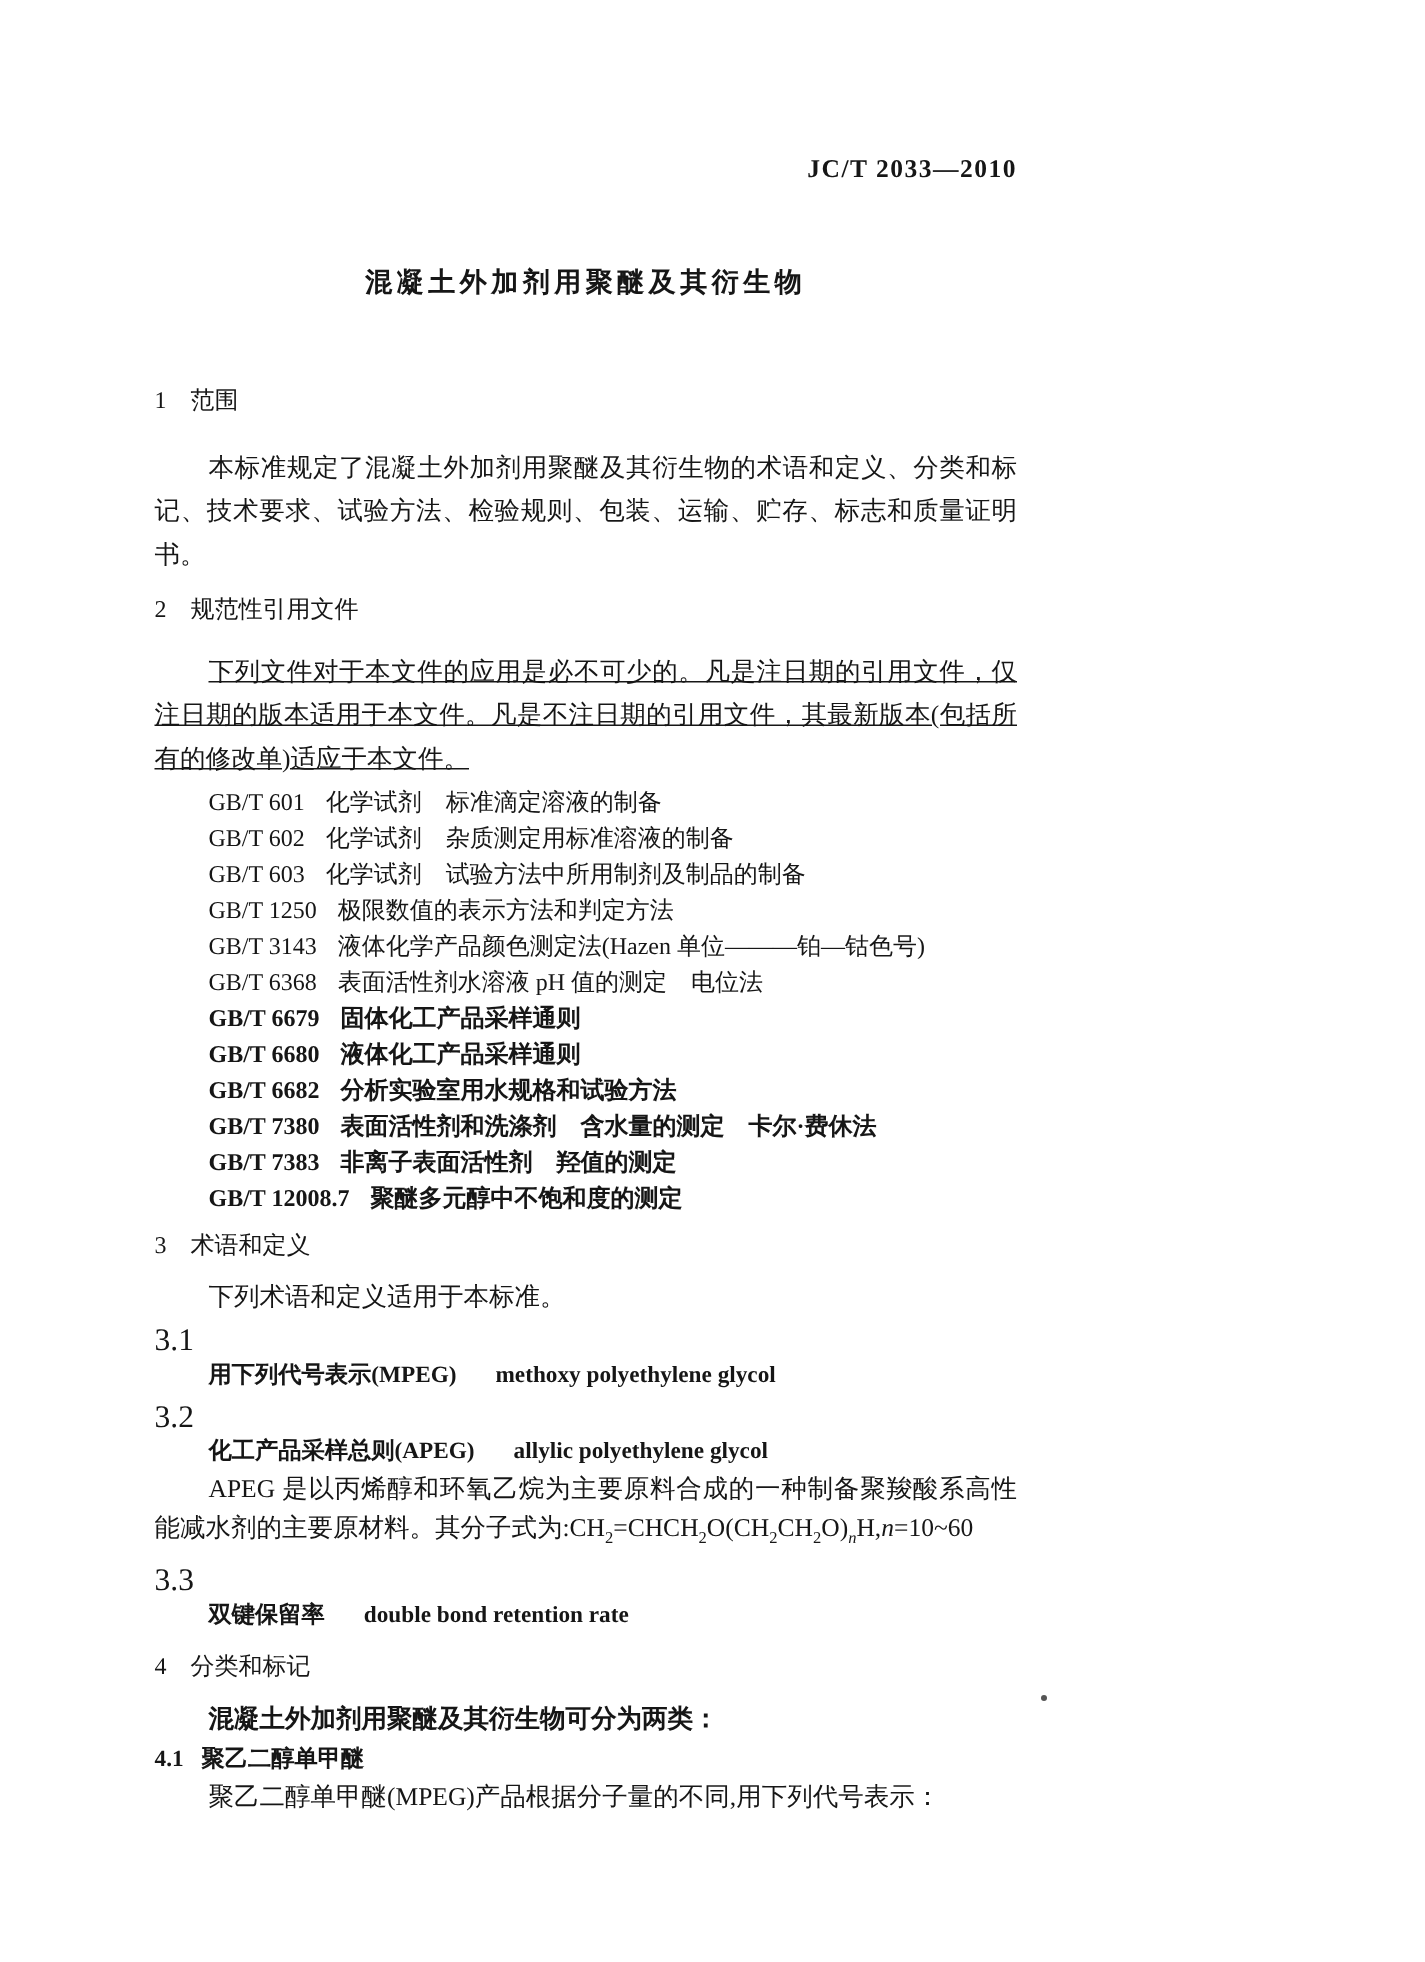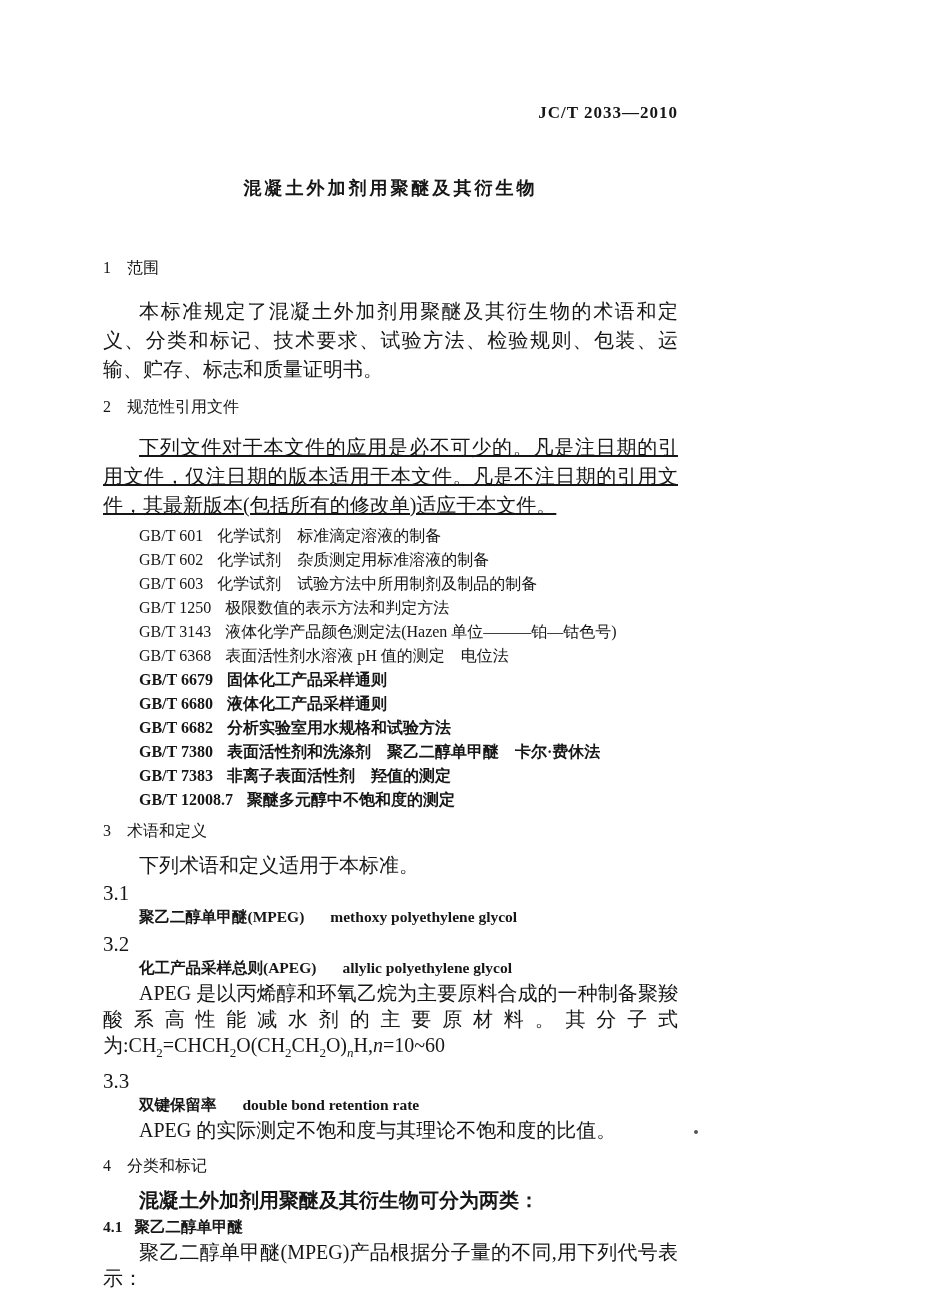--- a/index.html
+++ b/index.html
@@ -17,21 +17,21 @@
     margin:46px 0 0 0;text-align:center;font-size:18px;font-weight:700;letter-spacing:3px;line-height:38px;
   }
   .sec-heading{font-weight:400;font-size:16px;line-height:22px;}
   .sec-num{margin-right:16px;}
   #sec1-h{margin-top:50px;}
   #sec2-h{margin-top:12px;}
   #sec3-h{margin-top:8px;}
   #sec4-h{margin-top:12px;}
   p{margin:0;}
   .para{
-    font-size:20px;line-height:29px;text-align:justify;text-indent:36px;
+    font-size:17px;line-height:29px;text-align:justify;text-indent:36px;
   }
   #scope-para{margin-top:18px;}
   #refs-intro{margin-top:15px;text-decoration:underline;}
   .ref-list{margin-top:4px;}
   .ref{padding-left:36px;font-size:16px;line-height:24px;white-space:nowrap;}
   .ref .code{margin-right:14px;}
   .hv{font-weight:700;}
   #terms-intro{margin-top:10px;line-height:26px;}
   .term-label{font-size:21px;line-height:24px;margin-top:3px;}
   .term-title{padding-left:36px;font-weight:700;font-size:15.5px;line-height:24px;}
@@ -70,51 +70,50 @@
   <div class="ref-list">
     <div class="ref"><span class="code">GB/T 601</span><span>化学试剂　标准滴定溶液的制备</span></div>
     <div class="ref"><span class="code">GB/T 602</span><span>化学试剂　杂质测定用标准溶液的制备</span></div>
     <div class="ref"><span class="code">GB/T 603</span><span>化学试剂　试验方法中所用制剂及制品的制备</span></div>
     <div class="ref"><span class="code">GB/T 1250</span><span>极限数值的表示方法和判定方法</span></div>
     <div class="ref"><span class="code">GB/T 3143</span><span>液体化学产品颜色测定法(Hazen 单位———铂—钴色号)</span></div>
     <div class="ref"><span class="code">GB/T 6368</span><span>表面活性剂水溶液 pH 值的测定　电位法</span></div>
     <div class="ref hv"><span class="code">GB/T 6679</span><span>固体化工产品采样通则</span></div>
     <div class="ref hv"><span class="code">GB/T 6680</span><span>液体化工产品采样通则</span></div>
     <div class="ref hv"><span class="code">GB/T 6682</span><span>分析实验室用水规格和试验方法</span></div>
-    <div class="ref hv"><span class="code">GB/T 7380</span><span>表面活性剂和洗涤剂　聚乙二醇单甲醚　卡尔·费休法</span></div>
+    <div class="ref hv"><span class="code">GB/T 7380</span><span>表面活性剂和洗涤剂　含水量的测定　卡尔·费休法</span></div>
     <div class="ref hv"><span class="code">GB/T 7383</span><span>非离子表面活性剂　羟值的测定</span></div>
     <div class="ref hv"><span class="code">GB/T 12008.7</span><span>聚醚多元醇中不饱和度的测定</span></div>
   </div>
 
   <div class="sec-heading" id="sec3-h">
     <span class="sec-num">3</span><span>术语和定义</span>
   </div>
   <p class="para" id="terms-intro">下列术语和定义适用于本标准。</p>
 
   <div class="term">
     <div class="term-label">3.1</div>
     <div class="term-title">
-      <span class="zh">聚乙二醇单甲醚(MPEG)</span><span class="en">methoxy polyethylene glycol</span>
+      <span class="zh">用下列代号表示(MPEG)</span><span class="en">methoxy polyethylene glycol</span>
     </div>
   </div>
 
   <div class="term">
     <div class="term-label">3.2</div>
     <div class="term-title">
       <span class="zh">化工产品采样总则(APEG)</span><span class="en">allylic polyethylene glycol</span>
     </div>
     <p class="para term-body"><span>APEG 是以丙烯醇和环氧乙烷为主要原料合成的一种制备聚羧酸系高性能减水剂的主要原材料。其分子式为:CH</span><sub>2</sub><span>=CHCH</span><sub>2</sub><span>O(CH</span><sub>2</sub><span>CH</span><sub>2</sub><span>O)</span><sub style="font-style: italic;">n</sub><span>H,</span><span style="font-style: italic;">n</span><span>=10~60</span></p>
   </div>
 
   <div class="term">
     <div class="term-label">3.3</div>
     <div class="term-title">
       <span class="zh">双键保留率</span><span class="en">double bond retention rate</span>
     </div>
-    <p class="para term-body"><span>APEG 的实际测定不饱和度与其理论不饱和度的比值。</span></p>
   </div>
 
   <div class="sec-heading" id="sec4-h">
     <span class="sec-num">4</span><span>分类和标记</span>
   </div>
   <p class="para hv" id="class-intro">混凝土外加剂用聚醚及其衍生物可分为两类：</p>
 
   <div class="sub-heading" id="sec41-h">
     <span class="sec-num">4.1</span><span>聚乙二醇单甲醚</span>
   </div>

